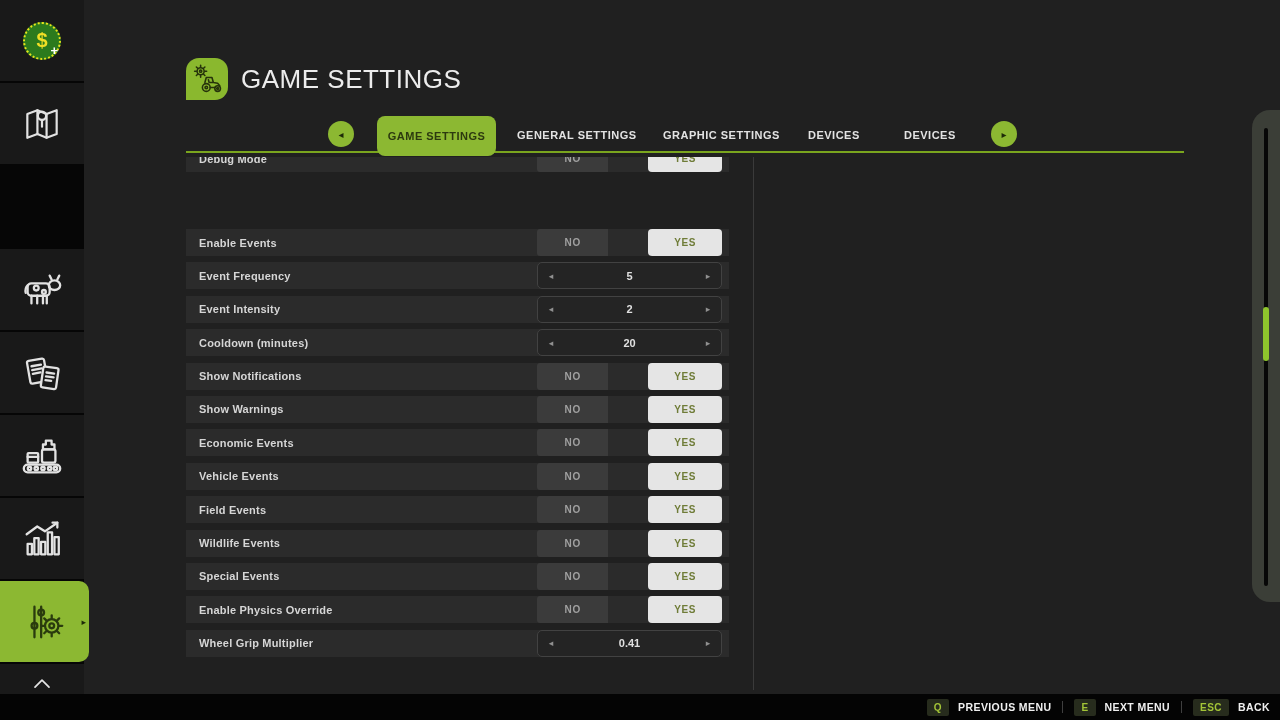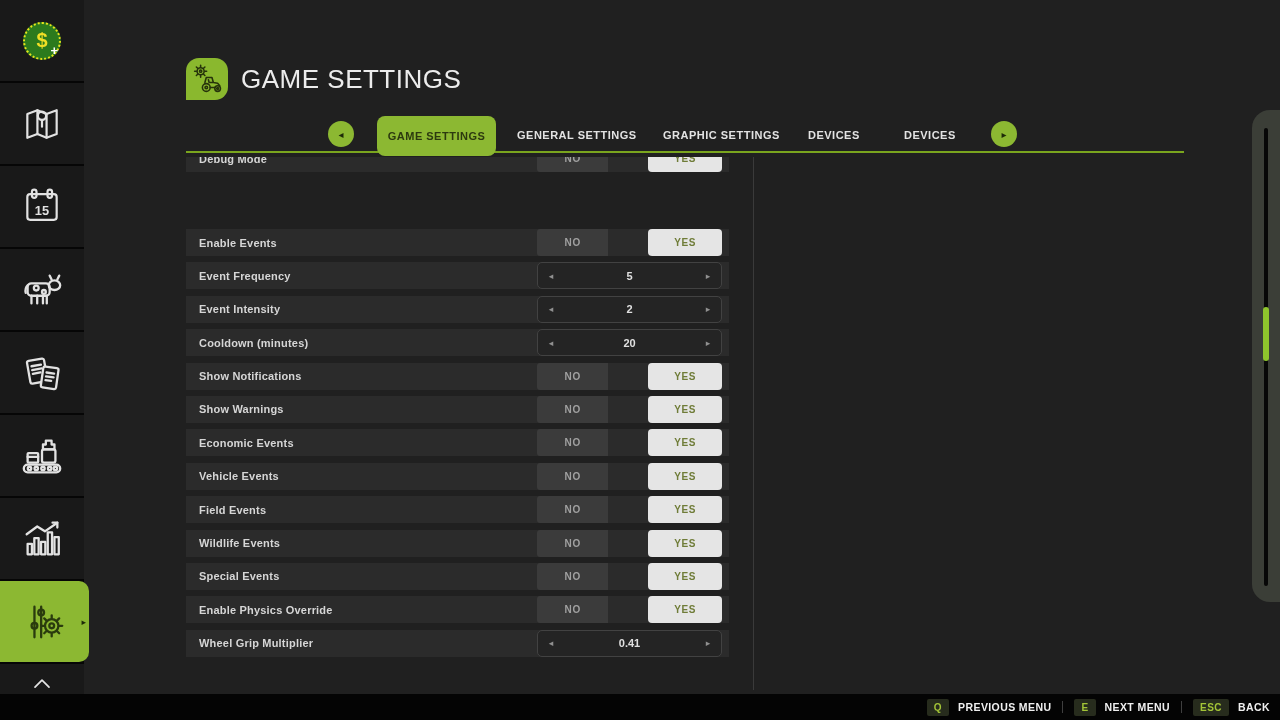--- a/index.html
+++ b/index.html
@@ -100,28 +100,20 @@
     </div>
   </div>
   <div class="side-item" style="top:83px">
     <svg width="44" height="44" viewBox="0 0 48 48">
       <path d="M8 13 L19 9 L29 13 L40 9 L40 35 L29 39 L19 35 L8 39 Z"></path>
       <path d="M19 9 V35 M29 13 V39"></path>
       <circle cx="24" cy="15" r="4.5"></circle>
       <path d="M24 20 L24 27"></path>
     </svg>
   </div>
-  <div class="side-item" style="top:166px">
-    <svg width="44" height="44" viewBox="0 0 48 48">
-      <rect x="8" y="10" width="32" height="28" rx="3"></rect>
-      <rect x="13" y="5" width="5" height="9" rx="2.5"></rect>
-      <rect x="30" y="5" width="5" height="9" rx="2.5"></rect>
-      <text x="24" y="33" font-size="14" text-anchor="middle" fill="#e2e2e2" stroke="none" font-weight="bold">15</text>
-    </svg>
-  </div>
   <div class="side-item" style="top:249px">
     <svg width="46" height="46" viewBox="0 0 48 48">
       <rect x="9" y="17" width="23" height="13" rx="4"></rect>
       <path d="M13 30 V38 M19 30 V38 M25 30 V38 M29 30 V38"></path>
       <ellipse cx="37" cy="19" rx="6" ry="5"></ellipse>
       <path d="M34 13 L32 9 M40 13 L42 9"></path>
       <path d="M9 19 Q6 22 7 27"></path>
       <circle cx="18" cy="22" r="2.5"></circle>
       <circle cx="26" cy="26" r="2"></circle>
     </svg>

